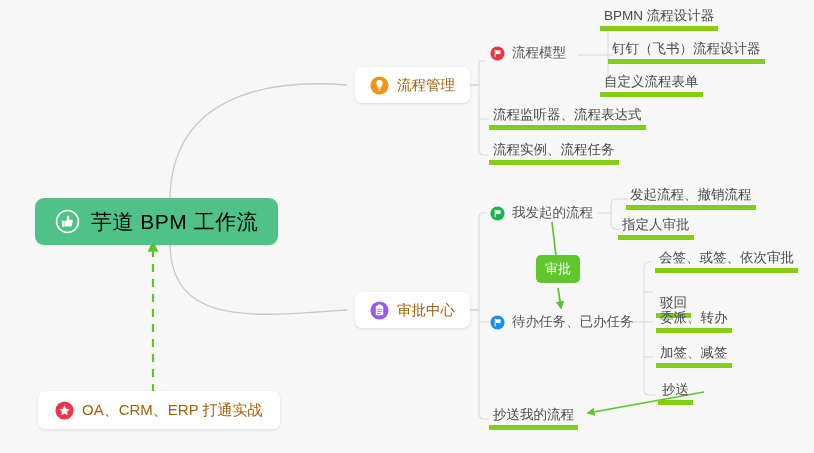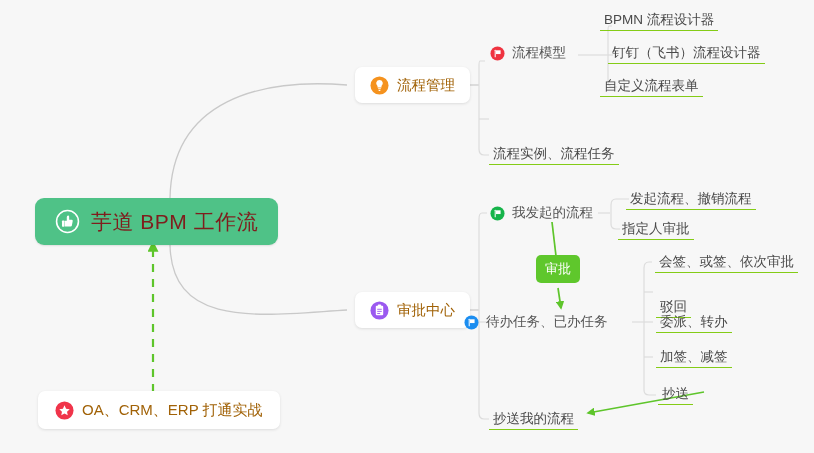--- a/index.html
+++ b/index.html
@@ -36,21 +36,21 @@
 
   
   .node-root {
     background: #4fc287;
     border-radius: 9px;
     padding: 0 20px;
     height: 47px;
     box-shadow: 0 1px 2px rgba(0,0,0,0.10);
   }
   .node-root .label {
-    color: #7f1d1d;
+    color: #000000;
     font-size: 21px;
     letter-spacing: 0.5px;
   }
 
   
   .node-card {
     background: #ffffff;
     border-radius: 7px;
     padding: 0 15px;
     height: 36px;
@@ -65,21 +65,21 @@
 
   
   .node-bare { background: transparent; }
   .node-bare .label {
     color: #555555;
     font-size: 13.5px;
   }
 
   
   .node-leaf {
-    border-bottom: 1px solid #84cc16;
+    border-bottom: 5px solid #84cc16;
     padding: 0 4px 3px 4px;
     height: 22px;
     align-items: flex-end;
   }
   .node-leaf .label {
     color: #4a4a4a;
     font-size: 13.5px;
     line-height: 15px;
   }
 
@@ -194,20 +194,23 @@
   <div class="node node-leaf" style="left:600px; top:9px;">
     <span class="label">BPMN 流程设计器</span>
   </div>
   <div class="node node-leaf" style="left:608px; top:42px;">
     <span class="label">钉钉（飞书）流程设计器</span>
   </div>
   <div class="node node-leaf" style="left:600px; top:75px;">
     <span class="label">自定义流程表单</span>
   </div>
 
+  <div class="node node-leaf" style="left:489px; top:108px;">
+    <span class="label">流程监听器、流程表达式</span>
+  </div>
   <div class="node node-leaf" style="left:489px; top:143px;">
     <span class="label">流程实例、流程任务</span>
   </div>
 
   <div class="node node-card" style="left:355px; top:292px;">
     <span class="icon icon-md">
       <svg viewBox="0 0 20 20" width="19" height="19">
         <circle cx="10" cy="10" r="9.5" fill="#9b59f0"></circle>
         <rect x="6.1" y="4.9" width="7.8" height="10.2" rx="1.1" fill="#ffffff"></rect>
         <rect x="8.2" y="3.7" width="3.6" height="2.2" rx="0.9" fill="#ffffff"></rect>
@@ -234,21 +237,21 @@
     <span class="label">发起流程、撤销流程</span>
   </div>
   <div class="node node-leaf" style="left:618px; top:218px;">
     <span class="label">指定人审批</span>
   </div>
 
   <div class="node node-badge" style="left:536px; top:255px;">
     <span class="label">审批</span>
   </div>
 
-  <div class="node node-bare" style="left:464px; top:313px;">
+  <div class="node node-bare" style="left:490px; top:313px;">
     <span class="icon icon-sm">
       <svg viewBox="0 0 16 16" width="15" height="15">
         <circle cx="8" cy="8" r="7.5" fill="#1b8df0"></circle>
         <rect x="5.0" y="4.1" width="1.1" height="8.0" rx="0.4" fill="#ffffff"></rect>
         <path d="M6.4 4.6 L11.3 4.6 L11.3 8.6 L6.4 8.6 Z" fill="#ffffff"></path>
       </svg>
     </span>
     <span class="label">待办任务、已办任务</span>
   </div>
 

